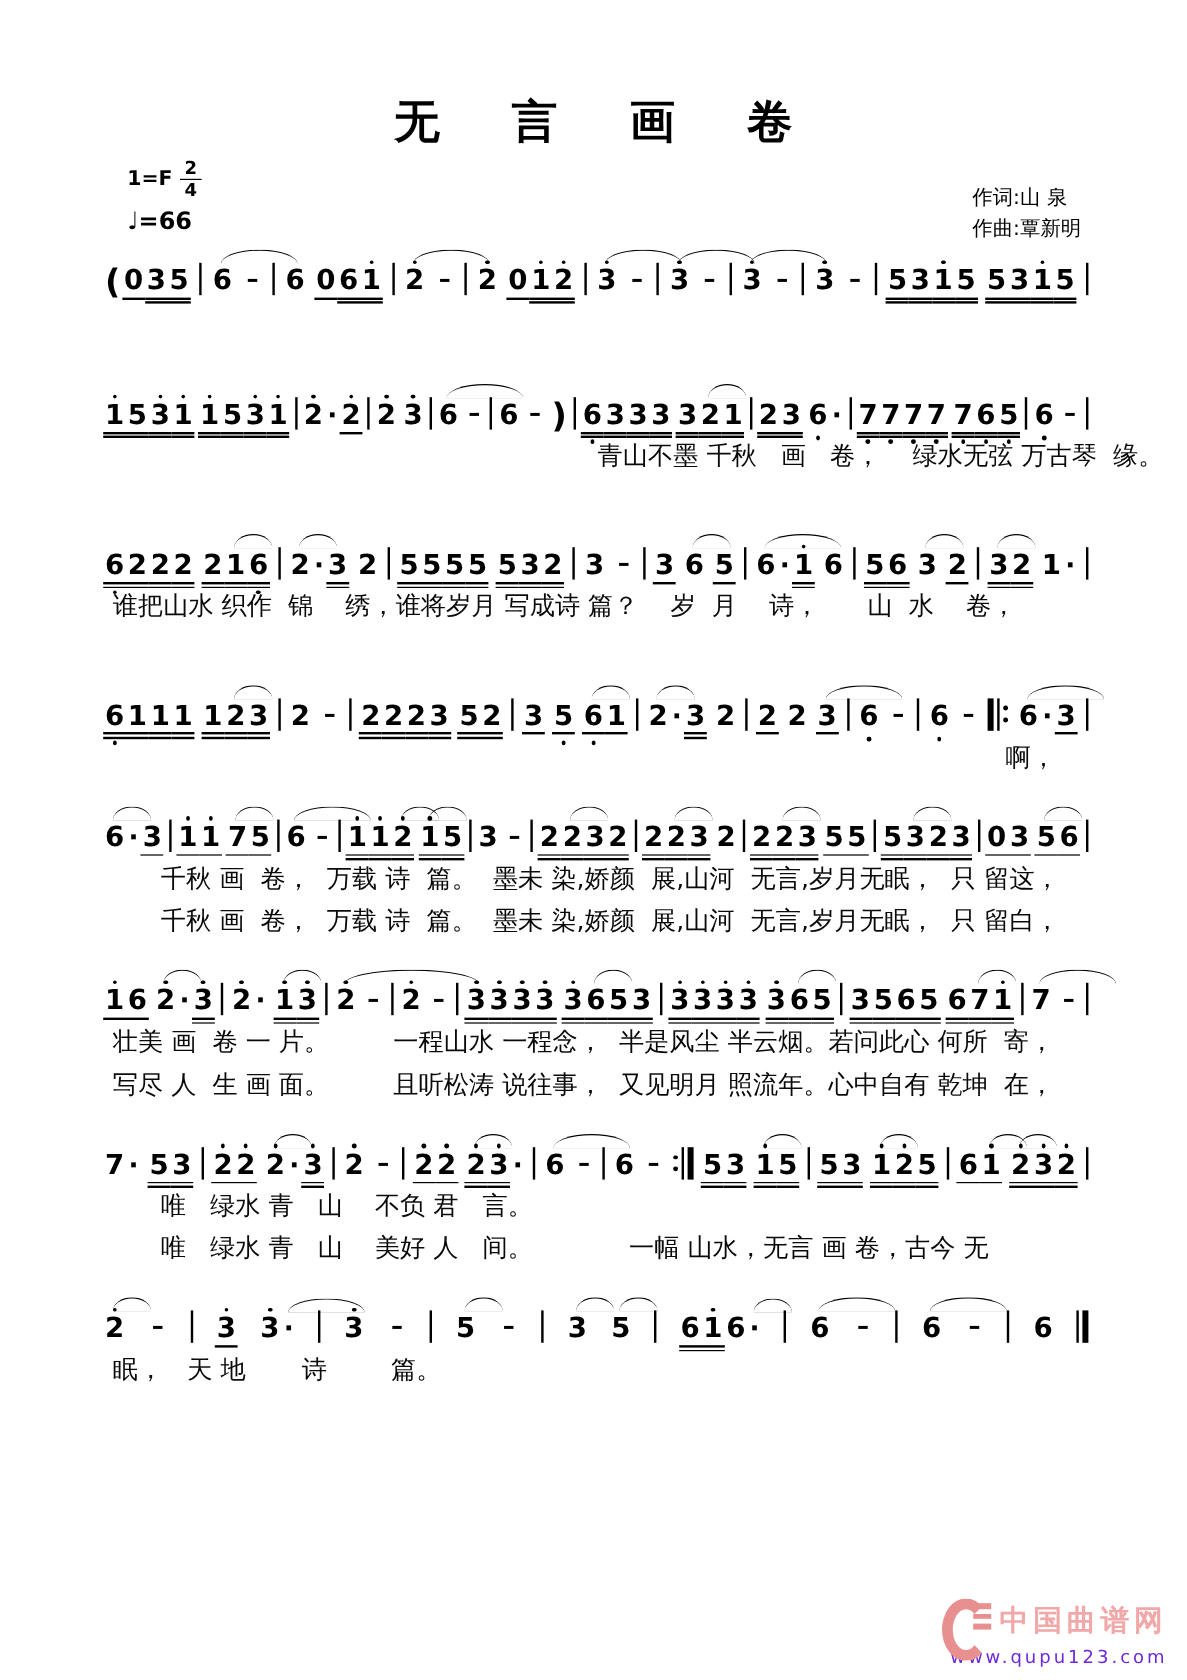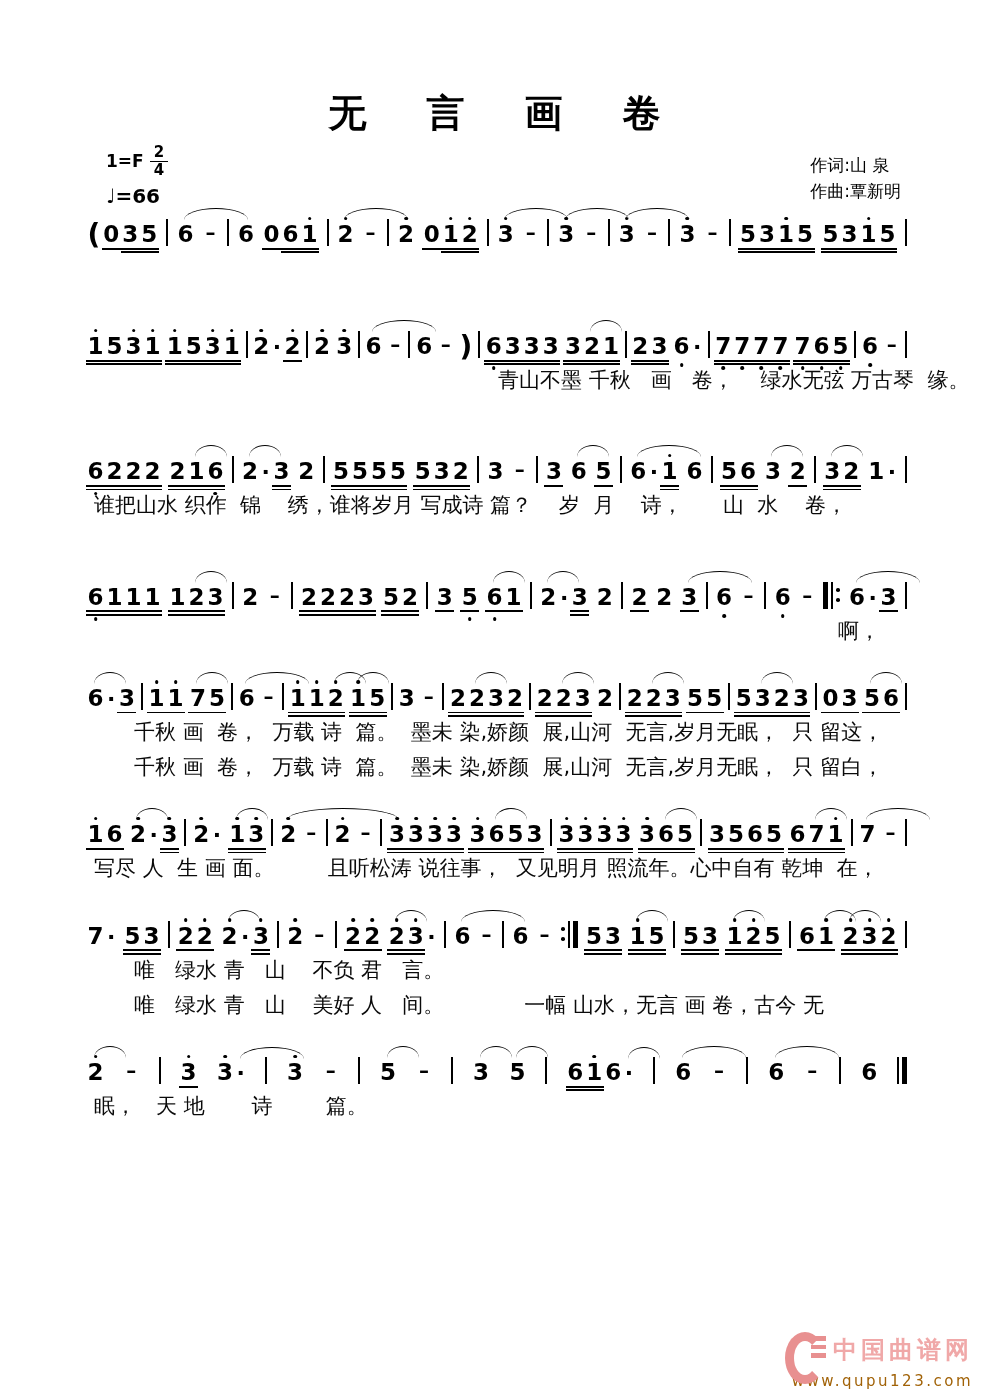--- a/index.html
+++ b/index.html
@@ -1,21 +1,21 @@
 <!DOCTYPE html>
 <html><head>
 <meta charset="utf-8">
 <style>
   html,body{margin:0;padding:0;background:#fff;}
   .page{position:relative;width:989px;height:1400px;background:#fff;overflow:hidden;
         font-family:"DejaVu Sans",sans-serif;color:#000;}
-  .title{position:absolute;top:88px;left:0;right:0;text-align:center;
+  .title{position:absolute;top:76px;left:0;right:0;text-align:center;
          font-family:"DejaVu Serif",serif;font-size:38px;font-weight:600;
          letter-spacing:60px;text-indent:60px;white-space:nowrap;}
-  .keyblock{position:absolute;left:106px;top:144px;font-size:17px;font-weight:600;}
+  .keyblock{position:absolute;left:106px;top:132px;font-size:17px;font-weight:600;}
   .keyrow{display:flex;align-items:center;gap:6px;}
   .frac{display:inline-block;text-align:center;font-size:15px;line-height:1.1;}
   .frac .num{display:block;border-bottom:1.6px solid #000;padding:0 4px;}
   .frac .den{display:block;}
   .temporow{margin-top:6px;font-size:20px;}
   .credits{position:absolute;right:88px;top:152px;font-size:17px;line-height:1.55;text-align:left;}
   .systems{position:absolute;left:86px;top:196px;width:822px;}
   .system{margin-bottom:14px;}
   .mrow{display:flex;justify-content:space-between;align-items:flex-end;
         padding-top:22px;height:28px;}
@@ -50,21 +50,21 @@
   .system:nth-child(6){margin-bottom:16px;}
   .system:nth-child(7){margin-bottom:16px;}
   .watermark{position:absolute;right:16px;bottom:10px;}
   .wm-top{display:flex;align-items:center;gap:8px;}
   .wm-logo{position:relative;width:40px;height:40px;}
   .wm-c{position:absolute;left:0;top:2px;width:22px;height:34px;border:9px solid #e89090;
         border-right-color:transparent;border-radius:50%;}
   .wm-bars{position:absolute;left:26px;top:6px;display:flex;flex-direction:column;gap:4px;}
   .wm-bars i{display:block;width:15px;height:4.5px;background:#e89090;}
   .wm-name{font-size:24px;font-weight:bold;color:#f0a8a8;letter-spacing:4px;}
-  .wm-url{font-size:15px;color:#a16207;letter-spacing:2.5px;text-align:right;margin-top:2px;}
+  .wm-url{font-size:15px;color:#6d28d9;letter-spacing:2.5px;text-align:right;margin-top:2px;}
 </style>
 </head>
 <body>
 
 <div class="page">
   <div class="title">无言画卷</div>
 
   <div class="keyblock">
     <div class="keyrow">
       <span>1=F</span>
@@ -804,20 +804,21 @@
           </span>
           <span class="cell">
             <span class="n dash">–</span>
           </span>
           <span class="cell">
             <span class="bar">
               <span class="bl"></span>
             </span>
           </span>
         </div>
+        <div class="lrow" style="padding-left: 8px;">壮美 画  卷 一 片。        一程山水 一程念，  半是风尘 半云烟。若问此心 何所  寄，</div>
         <div class="lrow" style="padding-left: 8px;">写尽 人  生 画 面。        且听松涛 说往事，  又见明月 照流年。心中自有 乾坤  在，</div>
       </div>
       <div class="system">
         <div class="mrow">
           <span class="cell">
             <span class="n">7</span>
             <span class="n mdot">·</span>
           </span>
           <span class="cell">
             <span class="n">5<span class="ul u1"></span><span class="ul u2"></span></span>

